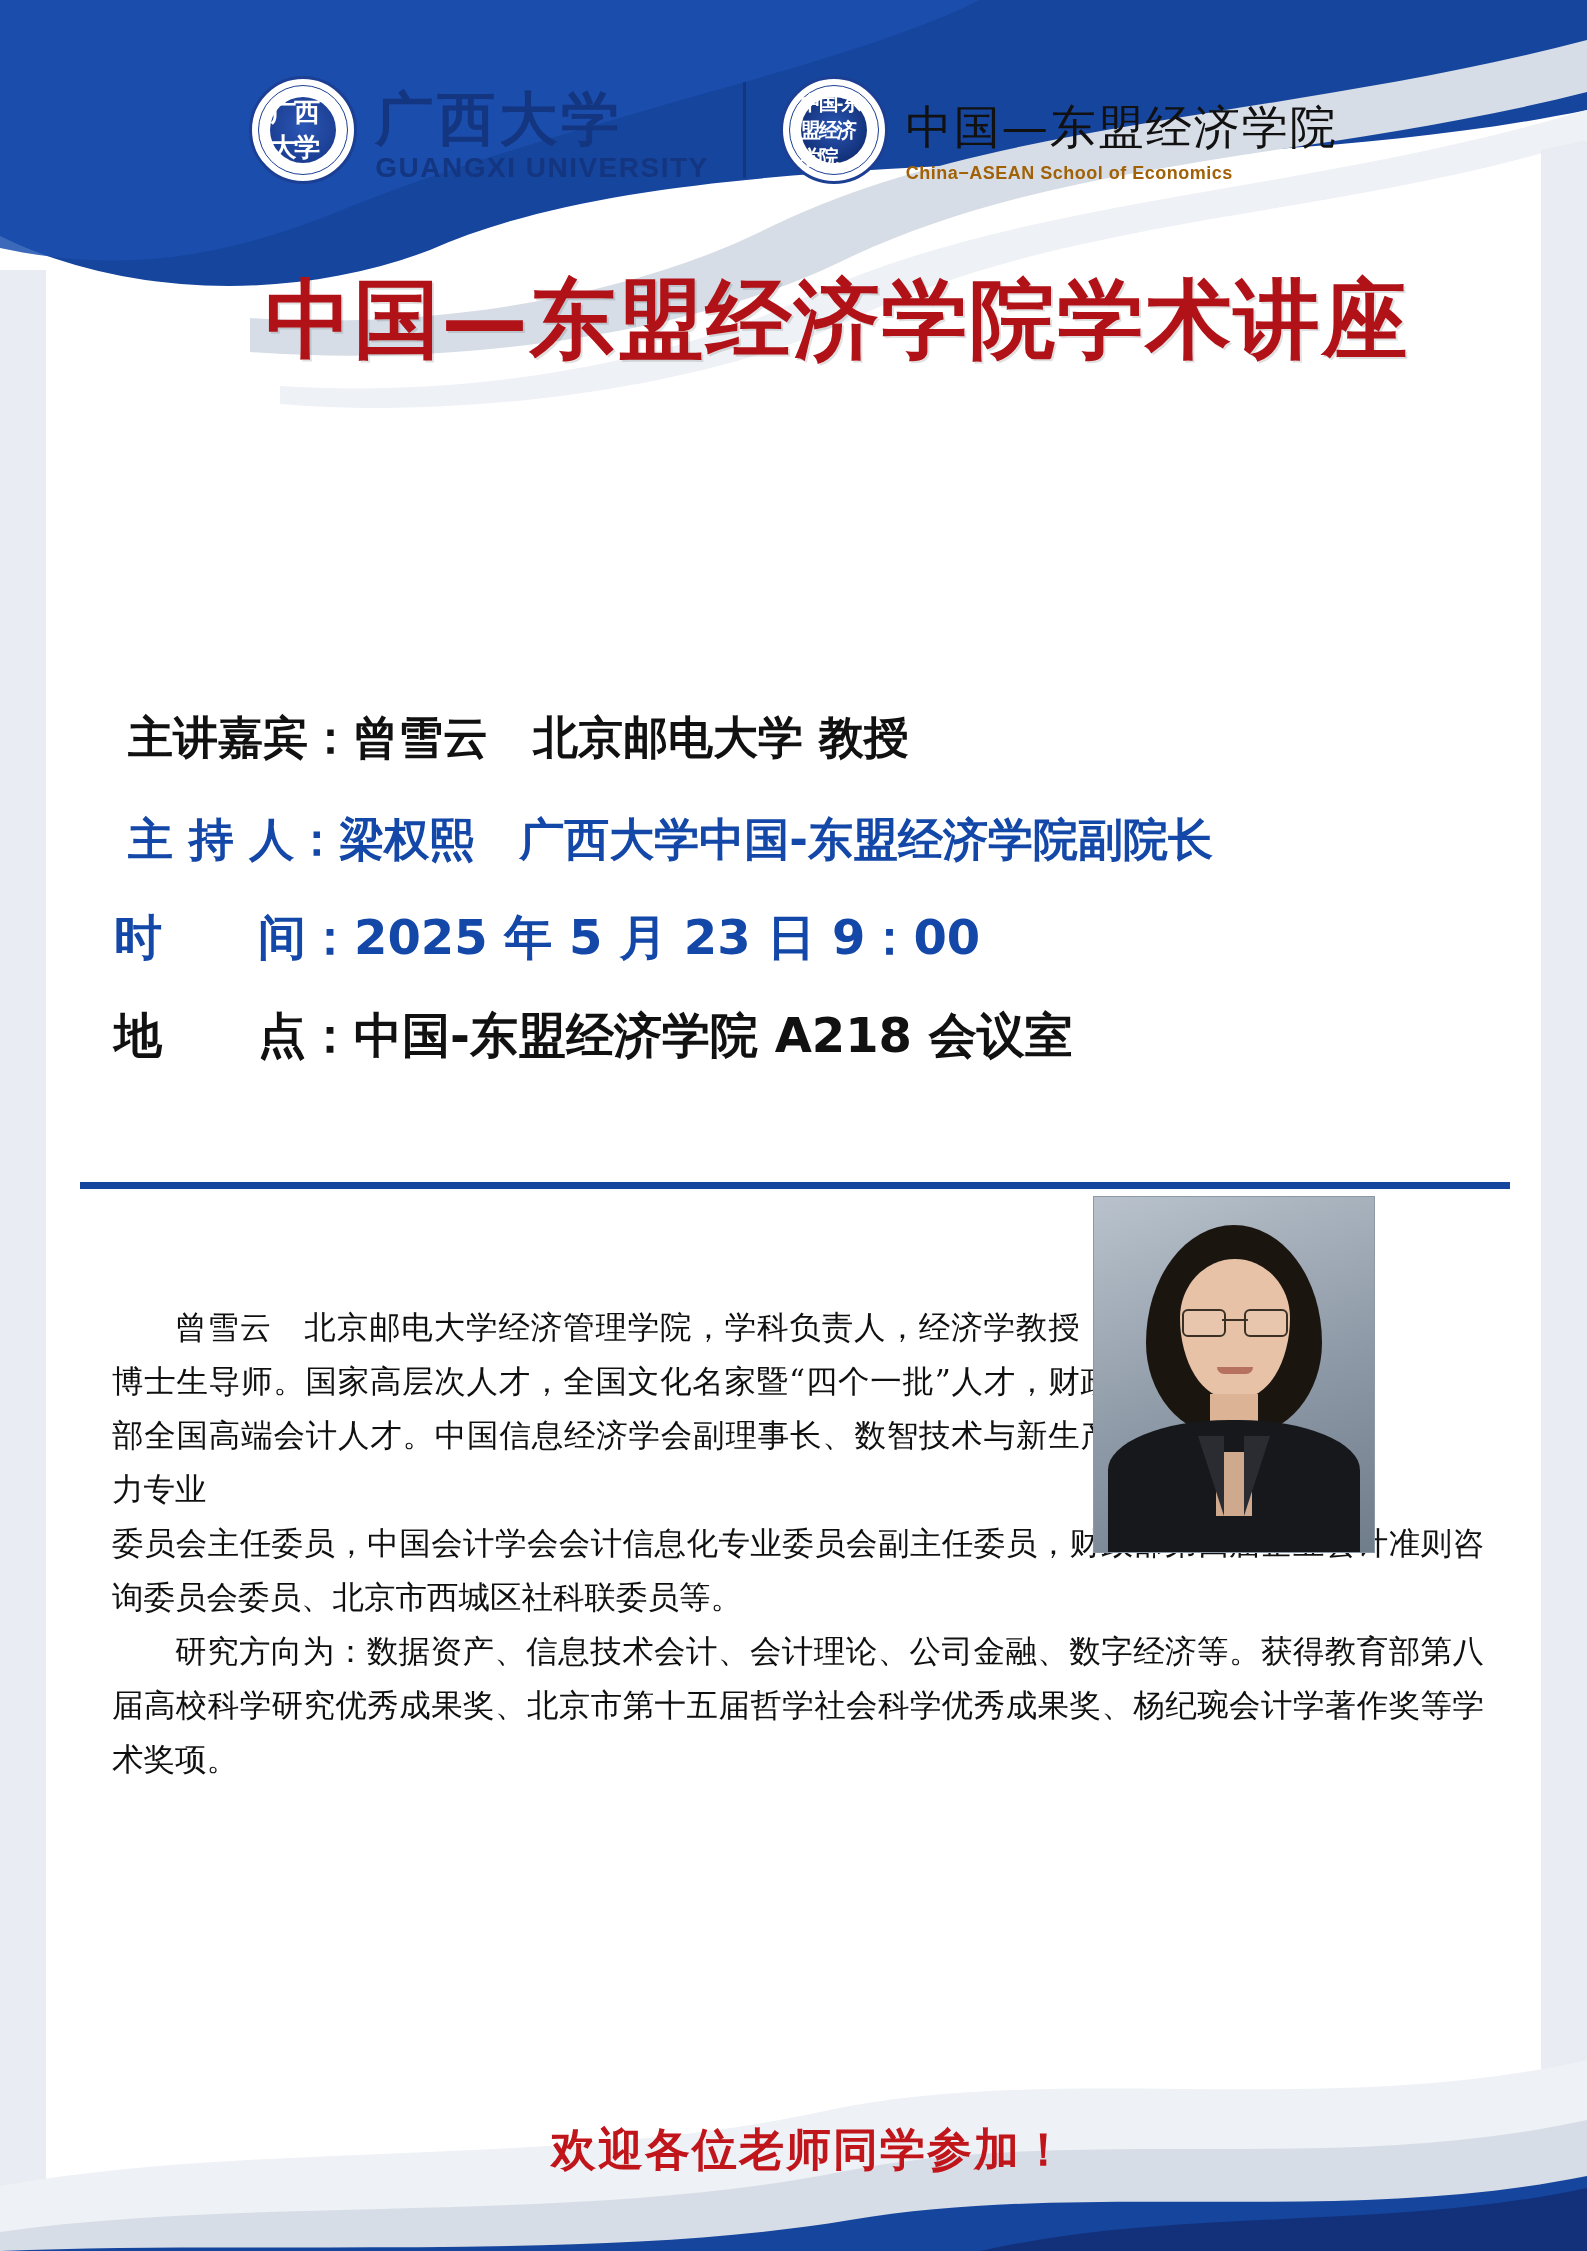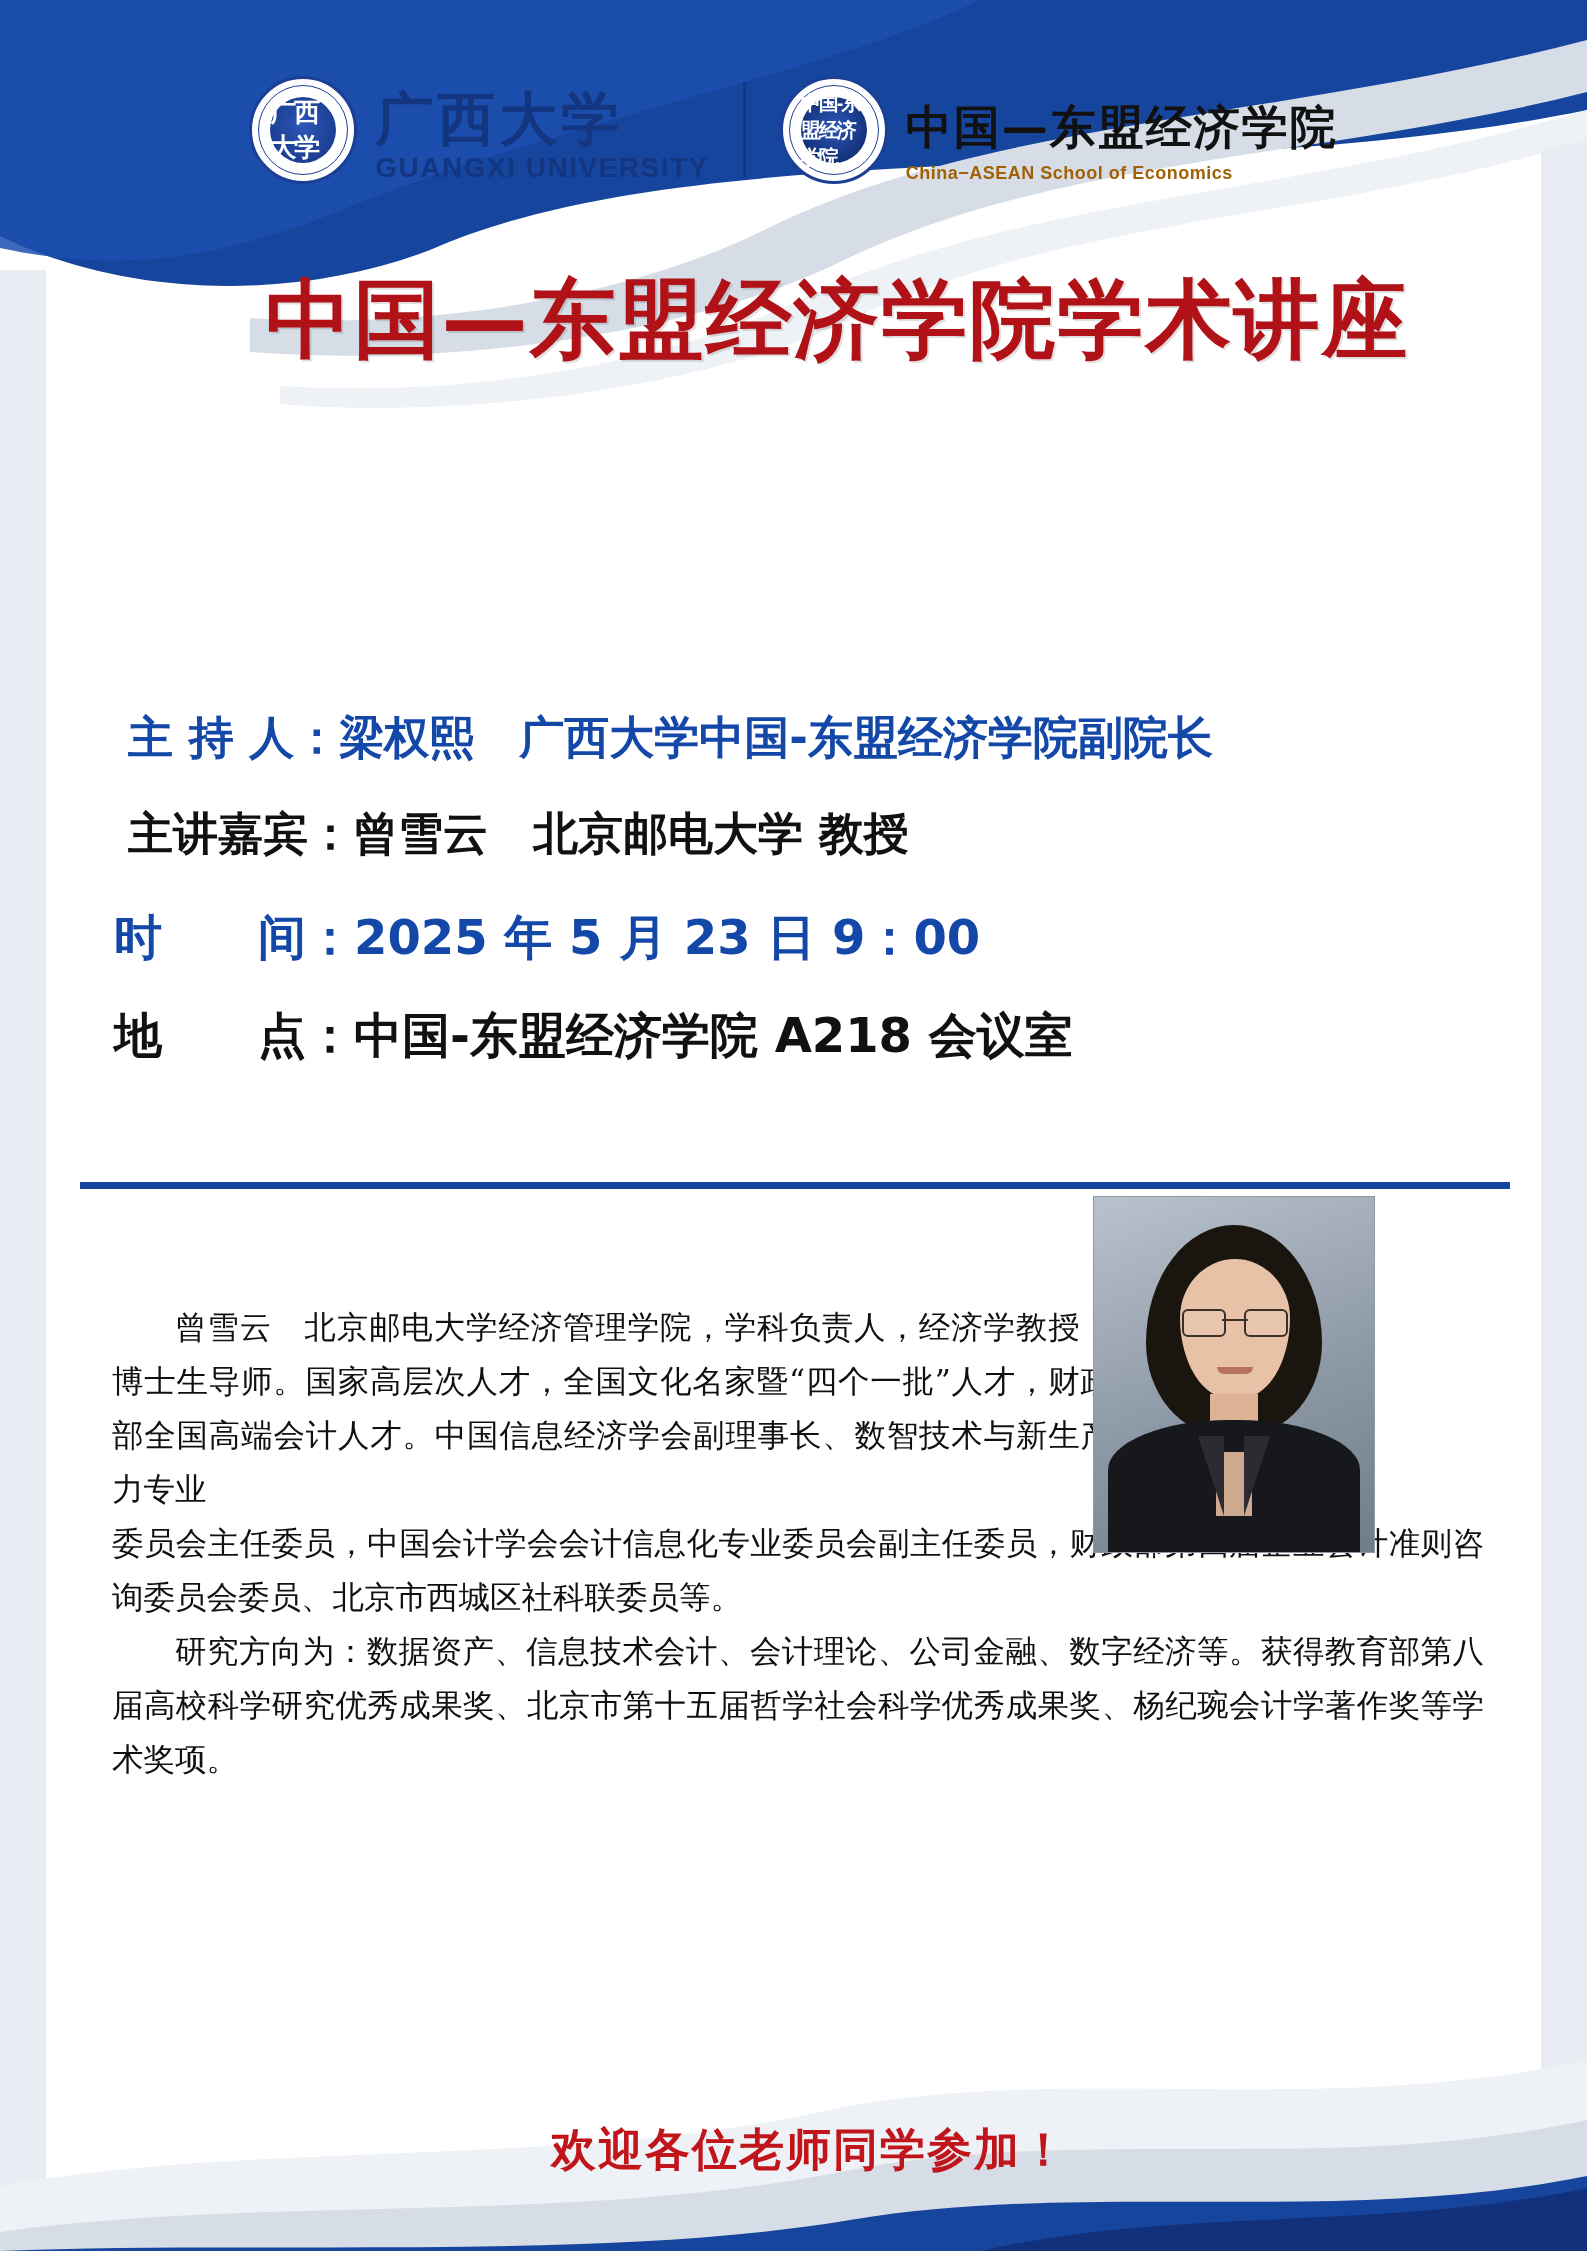--- a/index.html
+++ b/index.html
@@ -95,21 +95,21 @@
   }
   .divider-v {
     width: 3px;
     height: 96px;
     background: #14357f;
     margin: 0 34px;
   }
   .school-cn {
     font-family: "DejaVu Serif", serif;
     font-size: 46px;
-    font-weight: bold;
+    font-weight: normal;
     color: #111111;
     letter-spacing: 2px;
     line-height: 1.1;
   }
   .school-en {
     font-size: 18px;
     font-weight: bold;
     color: #a16207;
     margin-top: 10px;
     letter-spacing: 0.5px;
@@ -372,27 +372,27 @@
         <div class="school-cn">中国—东盟经济学院</div>
         <div class="school-en">China−ASEAN School of Economics</div>
       </div>
     </div>
   </div>
 
   <div class="main-title">中国—东盟经济学院学术讲座</div>
 
 
   <div class="info">
+    <div class="info-row row-speaker">
+      <span class="lbl">主讲嘉宾：</span>
+      <span>曾雪云　北京邮电大学 教授</span>
+    </div>
     <div class="info-row row-host">
       <span class="lbl">主 持 人：</span>
       <span>梁权熙　广西大学中国-东盟经济学院副院长</span>
-    </div>
-    <div class="info-row row-speaker">
-      <span class="lbl">主讲嘉宾：</span>
-      <span>曾雪云　北京邮电大学 教授</span>
     </div>
     <div class="info-row row-time">
       <span class="lbl">时　　间：</span>
       <span>2025 年 5 月 23 日 9：00</span>
     </div>
     <div class="info-row row-place">
       <span class="lbl">地　　点：</span>
       <span>中国-东盟经济学院 A218 会议室</span>
     </div>
   </div>

